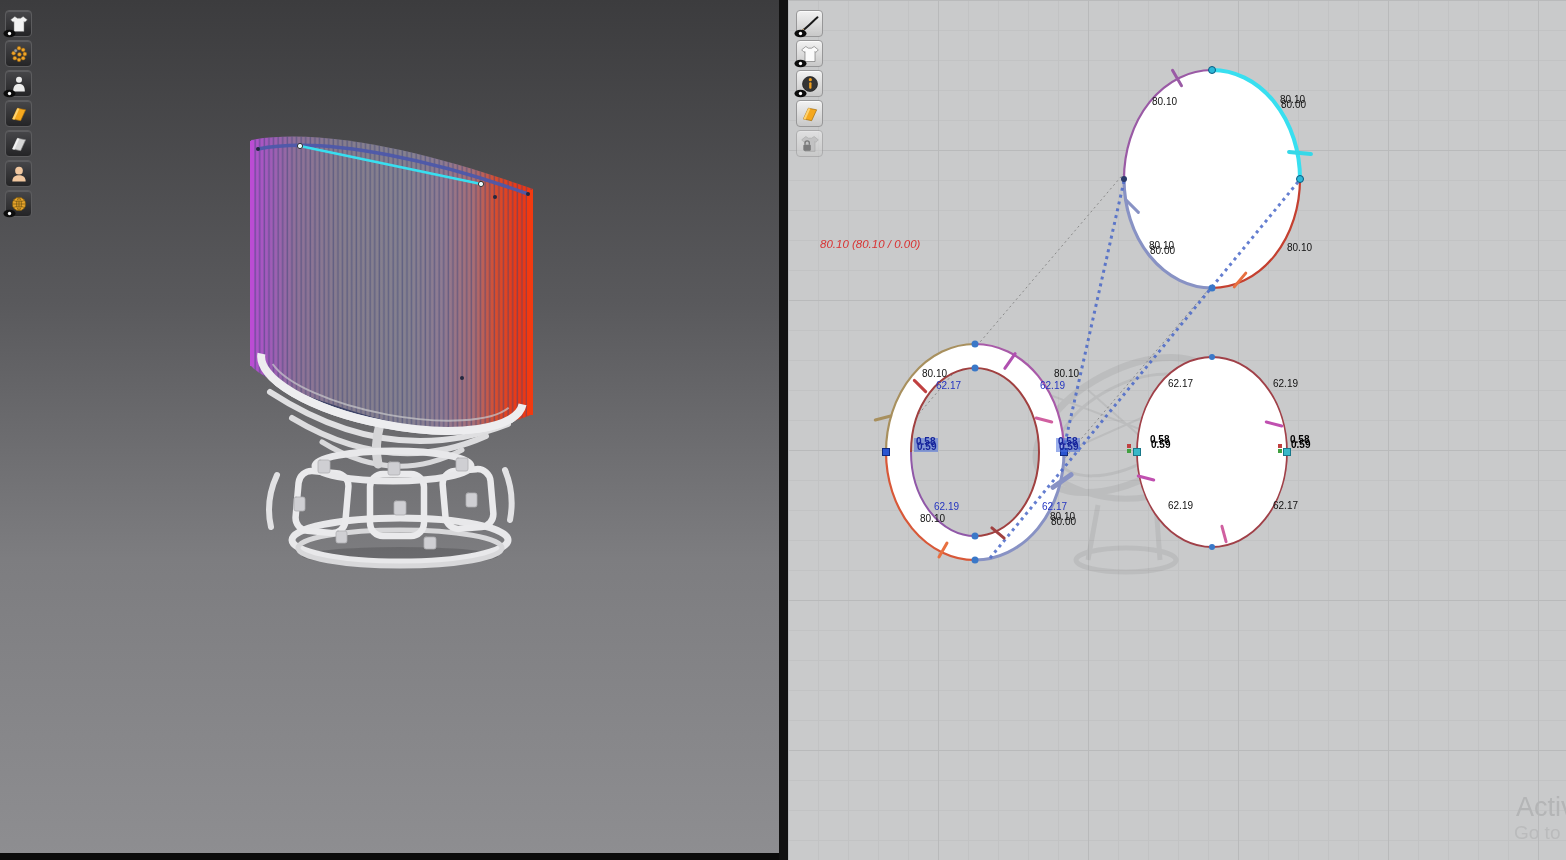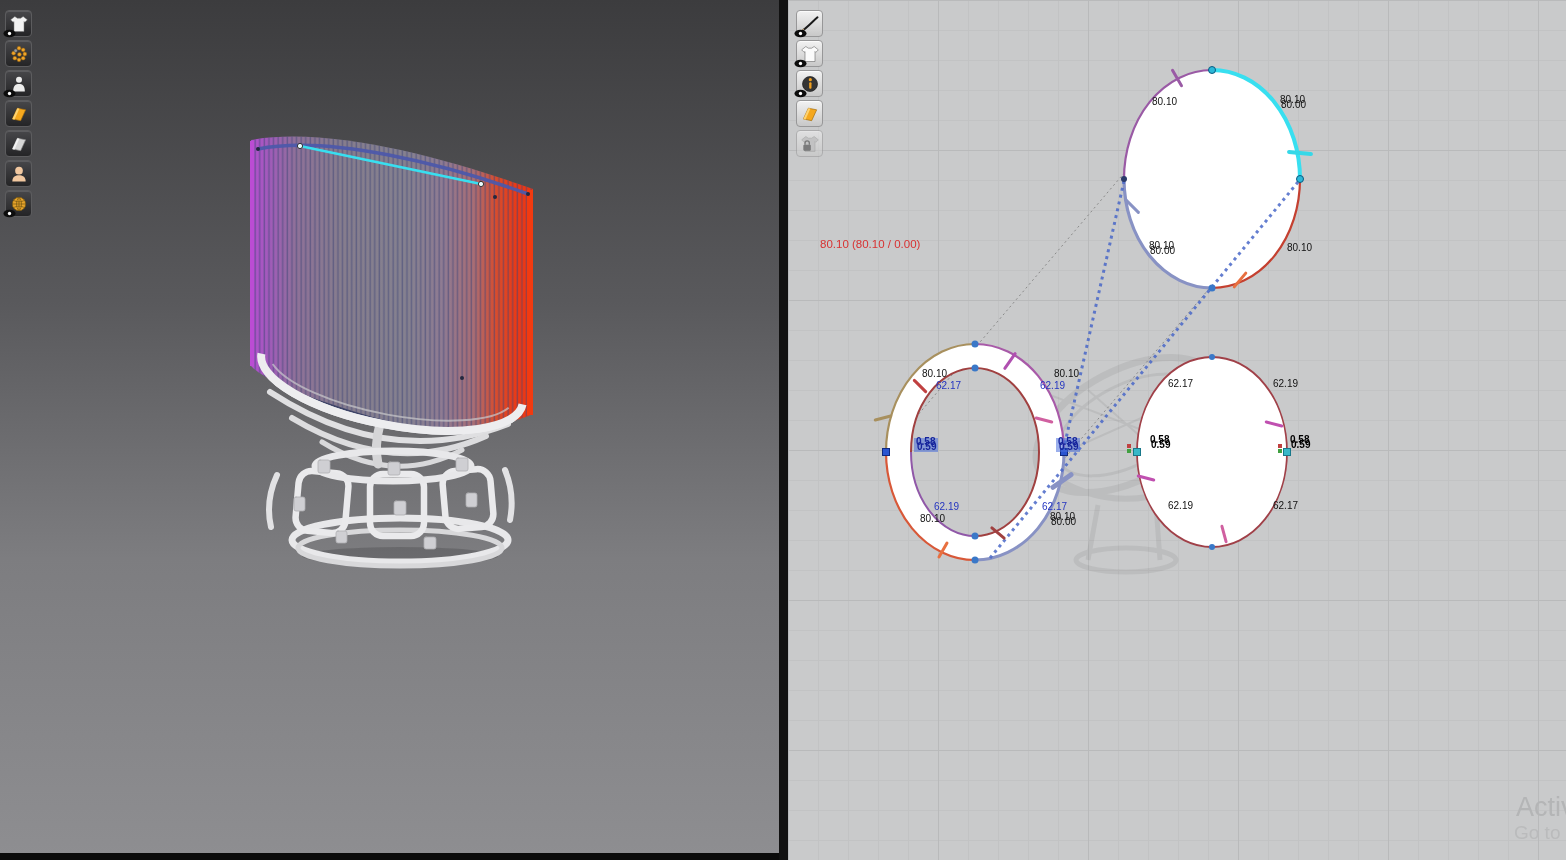--- a/index.html
+++ b/index.html
@@ -32,21 +32,21 @@
         justify-content:center;position:relative;box-sizing:border-box;cursor:pointer;}
   .tb3d .tbtn{background:linear-gradient(#47474a,#242426);border:1px solid #5c5c5e;
               box-shadow:inset 0 1px 0 rgba(255,255,255,.12);}
   .tb2d .tbtn{background:linear-gradient(#f2f2f2,#c8c8c8);border:1px solid #979798;
               box-shadow:inset 0 1px 0 rgba(255,255,255,.7);}
   .tbtn.disabled{opacity:.55;}
   .tbtn svg{display:block;}
   .eyebadge{position:absolute;left:-3px;bottom:-2px;width:13px;height:9px;}
 
   
-  .status{position:absolute;left:32px;top:238px;color:#d83232;font-size:11.5px;z-index:6;}
+  .status{position:absolute;left:32px;top:238px;color:#d83232;font-size:11.5px;z-index:6;font-style:italic;}
   .labels{position:absolute;left:0;top:0;width:100%;height:100%;z-index:6;pointer-events:none;}
   .lab{position:absolute;font-size:10px;line-height:12px;white-space:nowrap;margin-left:12px;}
   .lab.black{color:#111;}
   .lab.blue{color:#2535c0;}
   .lab.cluster{width:30px;height:18px;}
   .lab.cluster span{position:absolute;left:0;top:0;}
   .lab.cluster span:nth-child(2){left:1px;top:5px;text-align:right;}
   .lab.black-cluster{color:#111;}
   .lab.black-cluster-bold{color:#000;font-weight:bold;}
   .lab.blue-selected{color:#16249c;font-weight:bold;}

